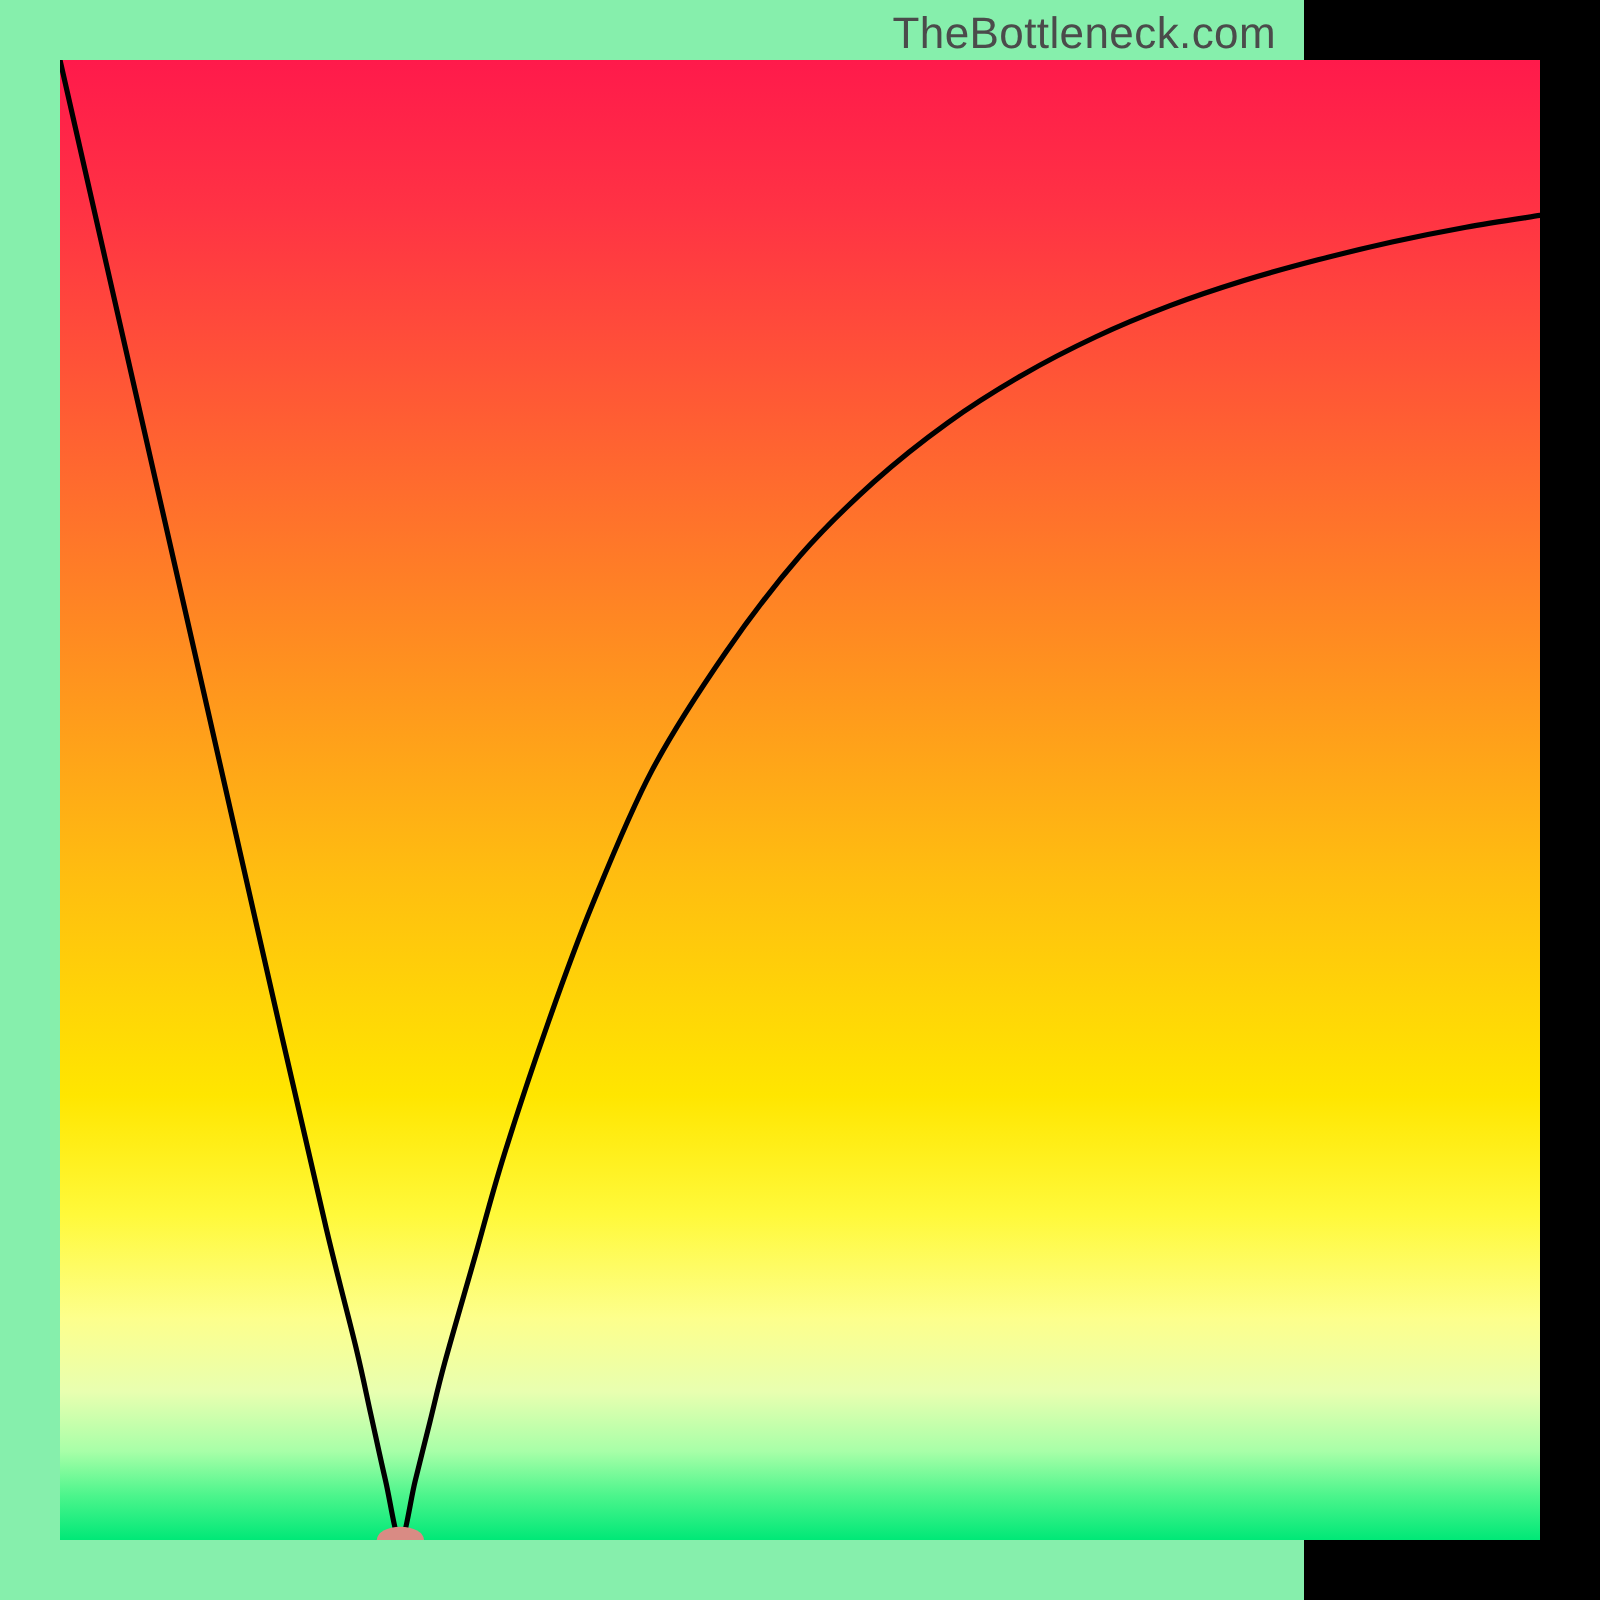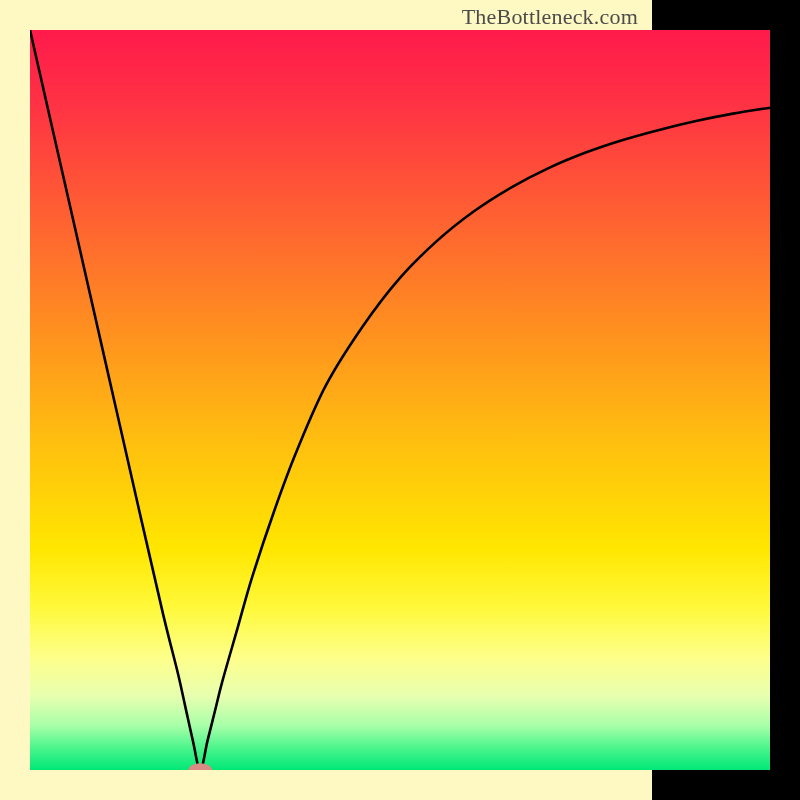--- a/index.html
+++ b/index.html
@@ -8,22 +8,21 @@
     width: 800px;
     height: 800px;
     background: #000;
     font-family: Arial, Helvetica, sans-serif;
     overflow: hidden;
   }
   .frame {
     position: relative;
     width: 652px;
     height: 800px;
-    background: #fef9c3;
-    font-family: Liberation Serif, serif;
+    background: #86efac;
   }
   .plot {
     position: absolute;
     left: 30px;
     top: 30px;
     width: 740px;
     height: 740px;
   }
   .plot svg {
     display: block;

